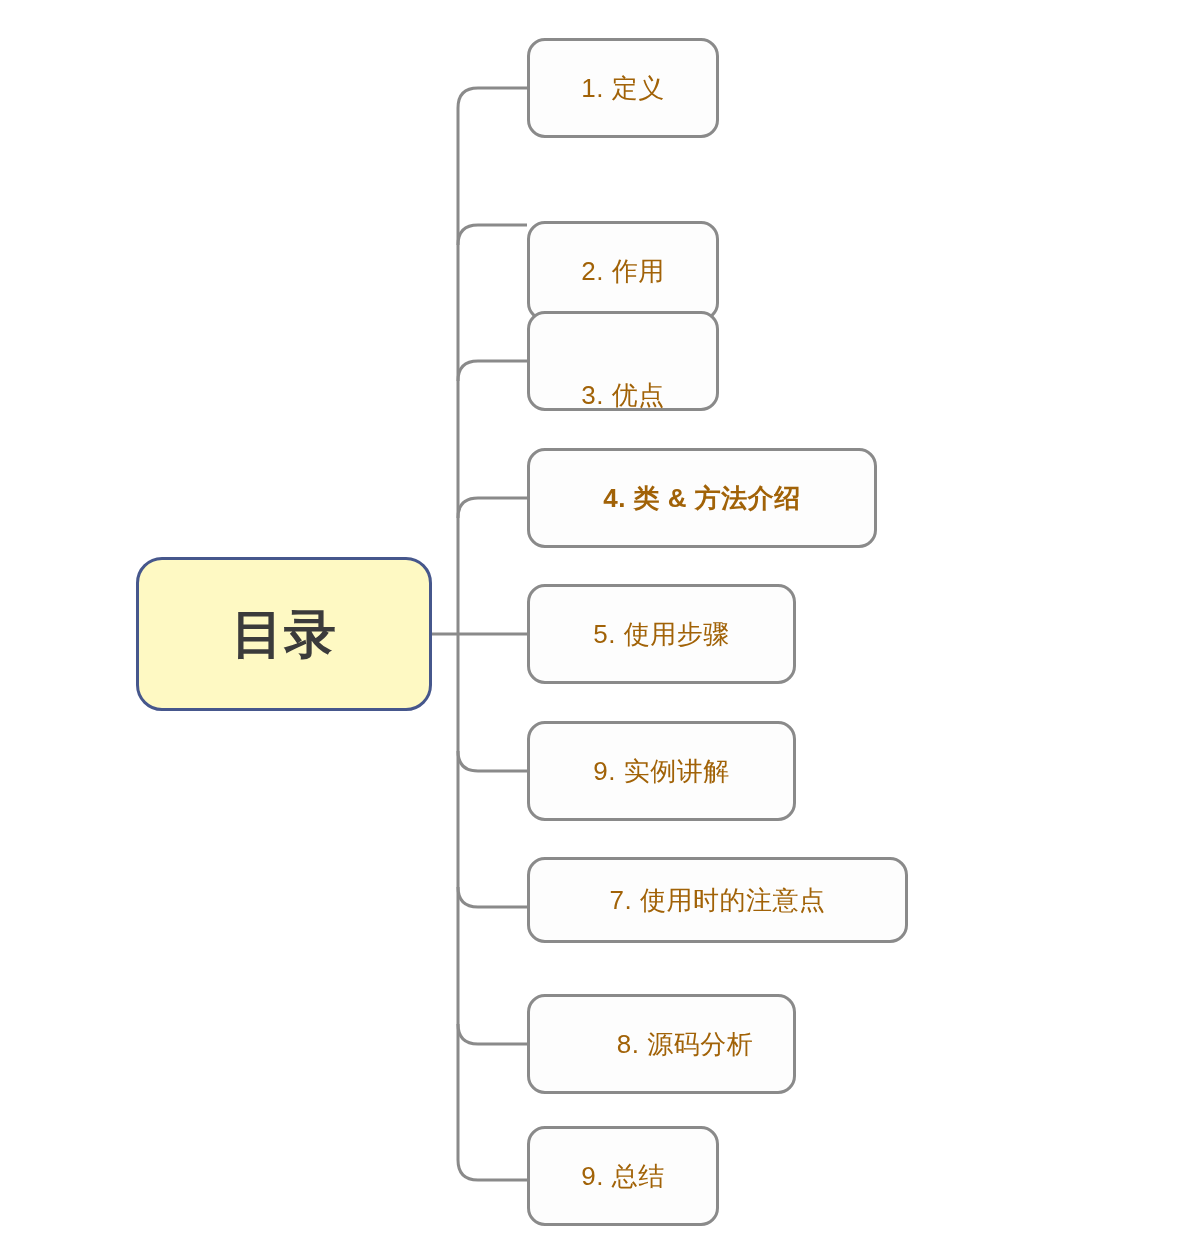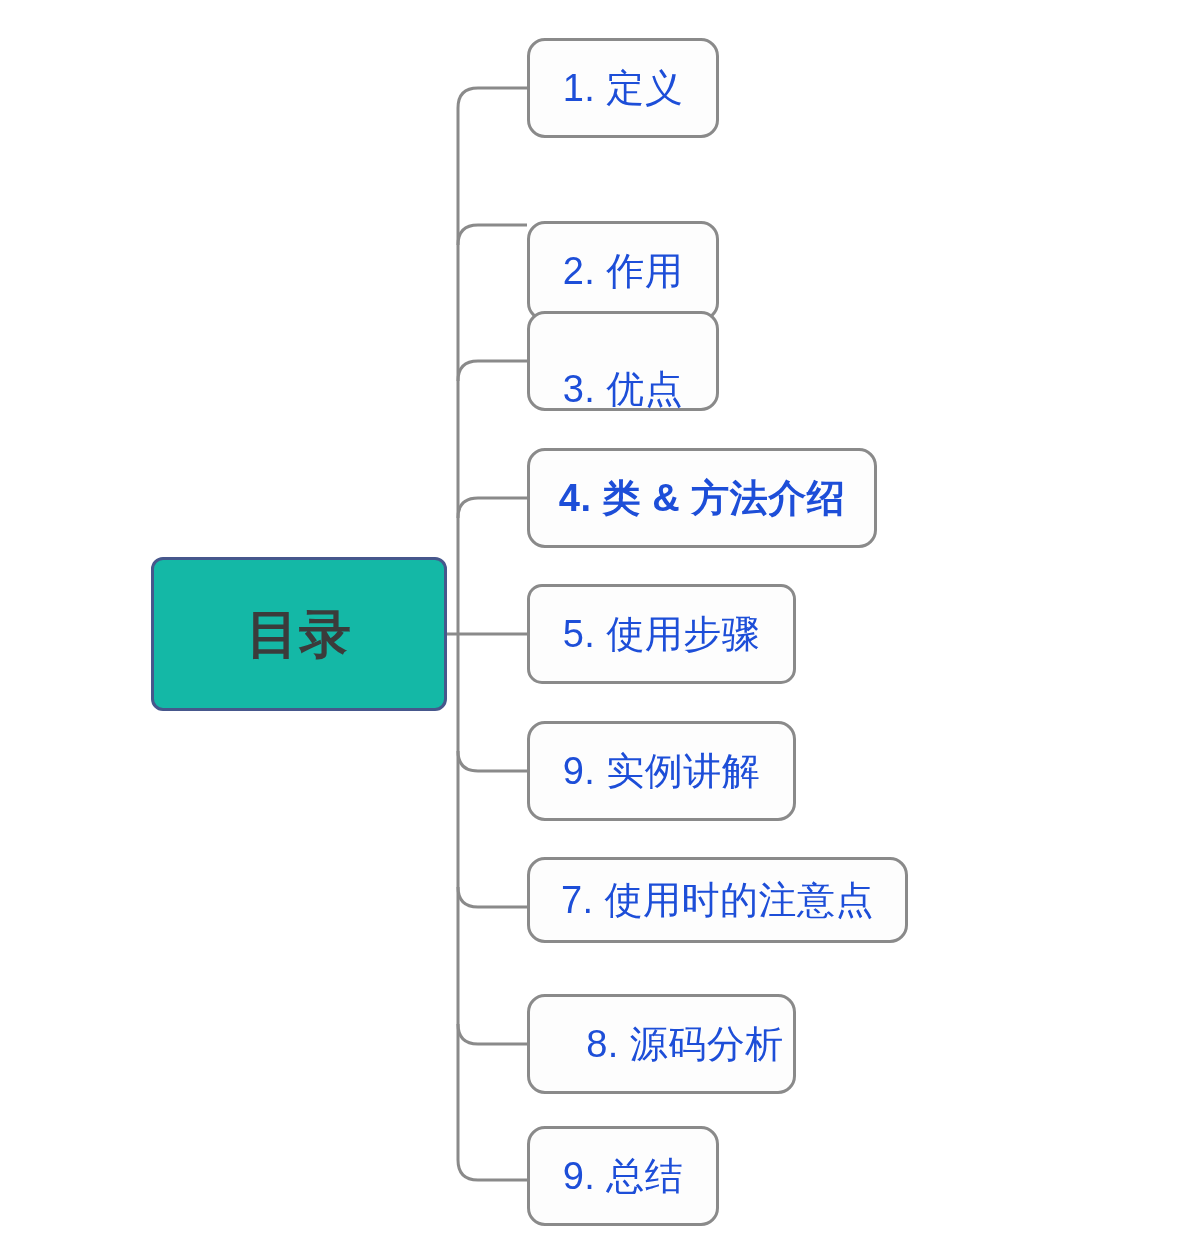--- a/index.html
+++ b/index.html
@@ -28,35 +28,34 @@
   }
   .node {
     position: absolute;
     box-sizing: border-box;
     display: flex;
     align-items: center;
     justify-content: center;
     background: #fdfdfd;
     border: 3px solid #8a8a8a;
     border-radius: 18px;
-    color: #1d4ed8;
-    font-size: 38px;
+    color: #a16207;
+    font-size: 26px;
     font-weight: 400;
     letter-spacing: 0.5px;
     white-space: nowrap;
     z-index: 2;
   }
   .node-root {
     border: 3px solid #46578c;
-    border-radius: 12px;
+    border-radius: 26px;
     font-size: 52px;
     font-weight: bold;
     color: #3b3b3b;
-    background: #14b8a6;
-    margin-left: 15px;
+    background: #fef9c3;
   }
   .node-label {
     display: inline-block;
     line-height: 1;
   }
 </style>
 </head>
 <body>
 
 <div id="canvas">
@@ -84,21 +83,21 @@
       </div>
       <div class="node" style="left: 527px; top: 175px; width: 192px; height: 100px; margin-top: 46px;">
         <span class="node-label">2. 作用</span>
       </div>
       <div class="node" style="left: 527px; top: 311px; width: 192px; height: 100px; align-items: flex-end;">
         <span class="node-label">3. 优点</span>
       </div>
       <div class="node" style="left: 527px; top: 448px; width: 350px; height: 100px; font-weight: bold;">
         <span class="node-label">4. 类 &amp; 方法介绍</span>
       </div>
-      <div class="node" style="left: 527px; top: 584px; width: 269px; height: 100px; border-radius: 15px;">
+      <div class="node" style="left: 527px; top: 584px; width: 269px; height: 100px;">
         <span class="node-label">5. 使用步骤</span>
       </div>
       <div class="node" style="left: 527px; top: 721px; width: 269px; height: 100px;">
         <span class="node-label">9. 实例讲解</span>
       </div>
       <div class="node" style="left: 527px; top: 857px; width: 381px; height: 86px;">
         <span class="node-label">7. 使用时的注意点</span>
       </div>
       <div class="node" style="left: 527px; top: 994px; width: 269px; height: 100px; padding-left: 47px;">
         <span class="node-label">8. 源码分析</span>

